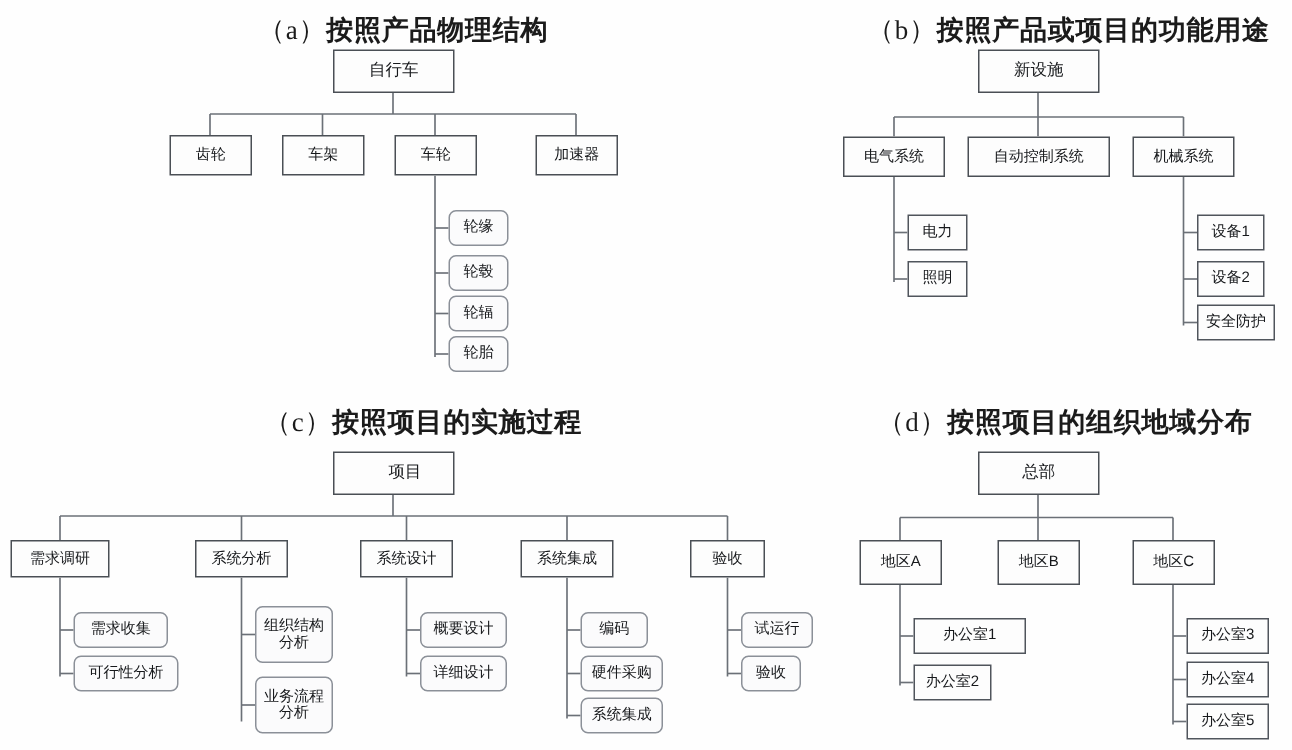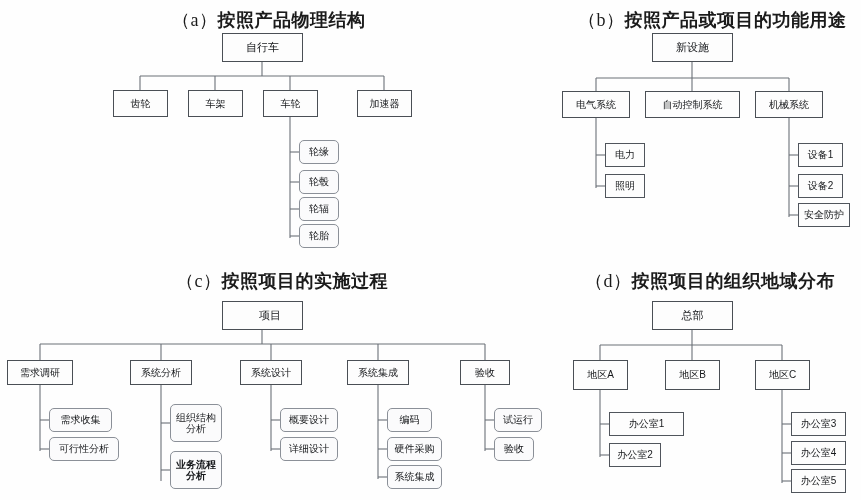--- a/index.html
+++ b/index.html
@@ -181,21 +181,21 @@
   <div class="node" style="left:130px; top:360px; width:62px; height:25px;">系统分析</div>
   <div class="node" style="left:240px; top:360px; width:62px; height:25px;">系统设计</div>
   <div class="node" style="left:347px; top:360px; width:62px; height:25px;">系统集成</div>
   <div class="node" style="left:460px; top:360px; width:50px; height:25px;">验收</div>
 
   <div class="node round" style="left:49px; top:408px; width:63px; height:24px;">需求收集</div>
   <div class="node round" style="left:49px; top:437px; width:70px; height:24px;">可行性分析</div>
 
   <div class="node round" style="left:170px; top:404px; width:52px; height:38px;">组织结构
 分析</div>
-  <div class="node round" style="left:170px; top:451px; width:52px; height:38px;font-weight:bold;">业务流程
+  <div class="node round" style="left:170px; top:451px; width:52px; height:38px;">业务流程
 分析</div>
 
   <div class="node round" style="left:280px; top:408px; width:58px; height:24px;">概要设计</div>
   <div class="node round" style="left:280px; top:437px; width:58px; height:24px;">详细设计</div>
 
   <div class="node round" style="left:387px; top:408px; width:45px; height:24px;">编码</div>
   <div class="node round" style="left:387px; top:437px; width:55px; height:24px;">硬件采购</div>
   <div class="node round" style="left:387px; top:465px; width:55px; height:24px;">系统集成</div>
 
   <div class="node round" style="left:494px; top:408px; width:48px; height:24px;">试运行</div>

